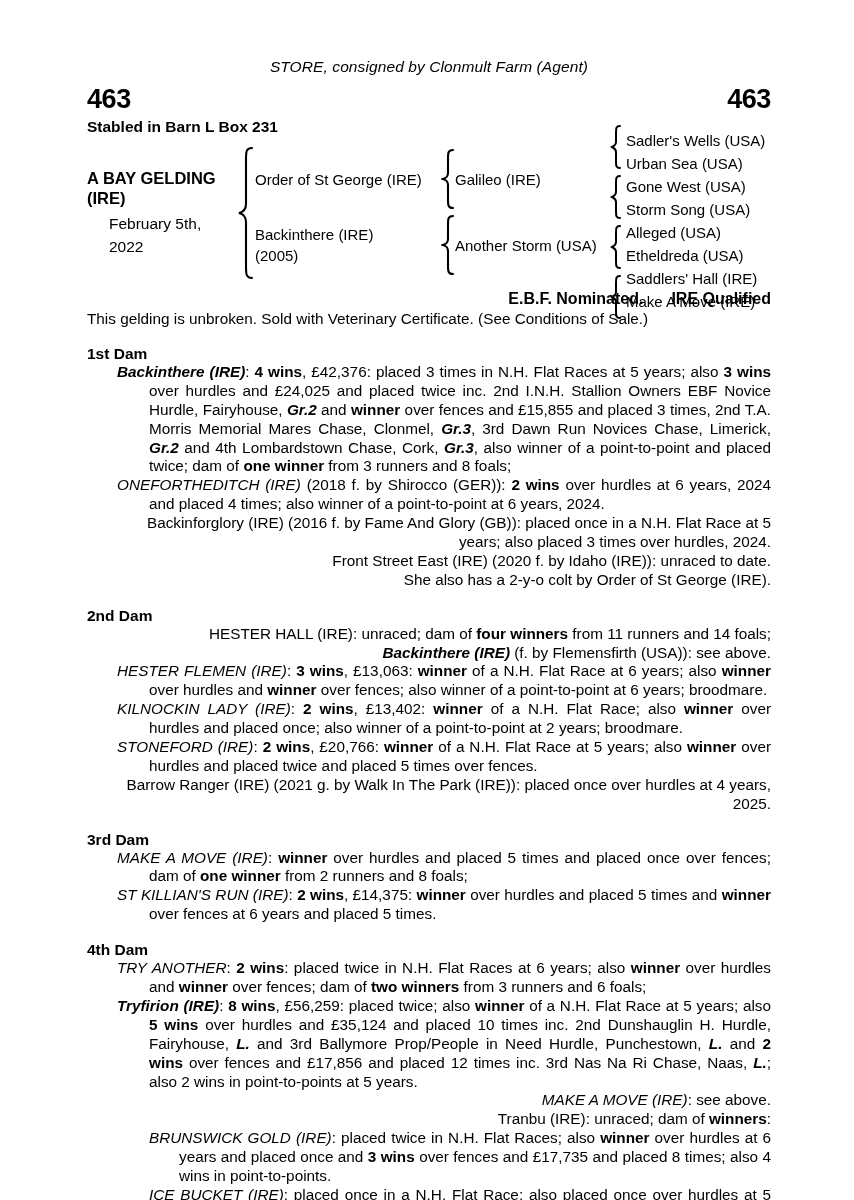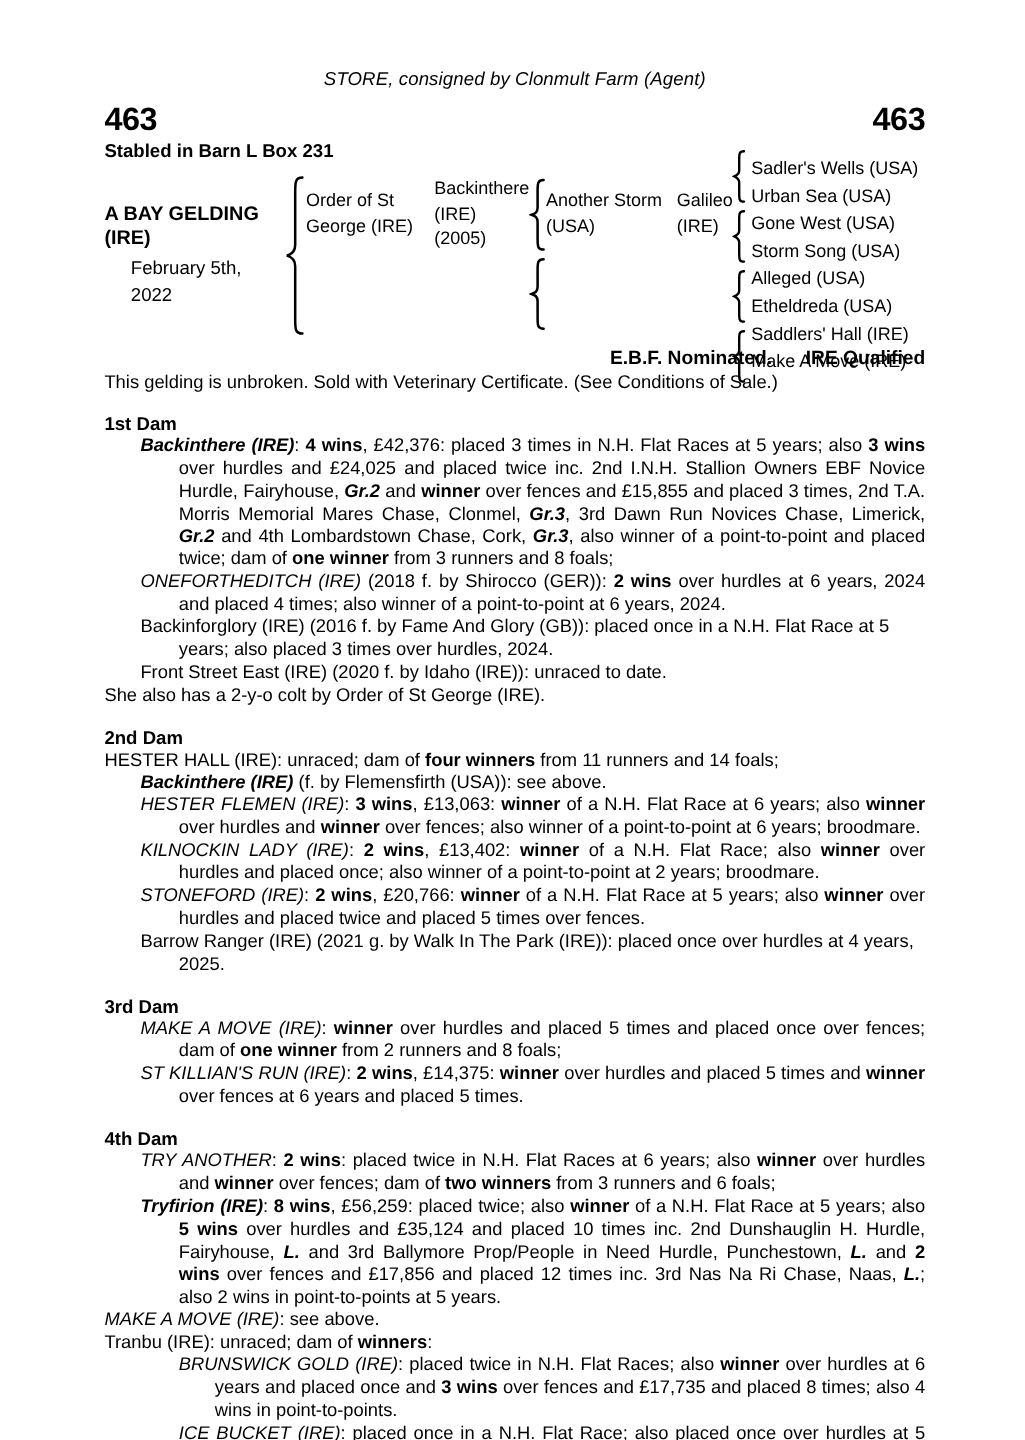--- a/index.html
+++ b/index.html
@@ -77,21 +77,21 @@
     align-items: center;
     justify-content: center;
     font-weight: 300;
   }
   .brace svg { display: block; }
 
   .ped-col2 {
     flex: none;
     width: 186px;
     display: flex;
-    flex-direction: row;
+    flex-direction: column;
     justify-content: center;
   }
   .ped-col2 .cell {
     height: 66px;
     display: flex;
     flex-direction: column;
     justify-content: center;
   }
   .ped-col2 .cell div { line-height: 1.38; }
 
@@ -132,21 +132,21 @@
   .blk {
     font-size: 15.3px;
     line-height: 1.235;
     text-align: justify;
     text-justify: inter-word;
     margin: 0;
   }
   .ind0 { padding-left: 0;    text-indent: 0; }
   .hang2 { padding-left: 62px; text-indent: -32px; }
   .hang3 { padding-left: 92px; text-indent: -30px; }
-  .nj { text-align: left; }
+  .nj { text-align: right; }
 
   b  { font-weight: bold; }
   i  { font-style: italic; }
   .bi { font-weight: bold; font-style: italic; }
 </style>
 </head>
 <body>
 
 <div class="page">
 
@@ -190,24 +190,24 @@
       </div>
       <div class="brace-sm">
         <svg width="14" height="62" viewBox="0 0 14 62" aria-hidden="true">
           <path d="M12 2 C7 2 7 5 7 11 L7 25 C7 29 5 30 2 31 C5 32 7 33 7 37 L7 51 C7 57 7 60 12 60" fill="none" stroke="#000" stroke-width="2.1" stroke-linecap="round"></path>
         </svg>
       </div>
     </div>
 
     <div class="ped-col2" style="width:175px">
       <div class="cell">
+        <div>Galileo (IRE)</div>
+      </div>
+      <div class="cell">
         <div>Another Storm (USA)</div>
-      </div>
-      <div class="cell">
-        <div>Galileo (IRE)</div>
       </div>
     </div>
   </div>
 
   <div style="position:absolute; left:523px; top:130px; display:flex; align-items:stretch;">
     <div style="display:flex; flex-direction:column; justify-content:space-between;">
       <div style="height:33px; display:flex; align-items:center;">
         <svg width="12" height="46" viewBox="0 0 12 46" aria-hidden="true">
           <path d="M10 2 C6 2 6 4 6 9 L6 18 C6 21 4 22 2 23 C4 24 6 25 6 28 L6 37 C6 42 6 44 10 44" fill="none" stroke="#000" stroke-width="2" stroke-linecap="round"></path>
         </svg>

